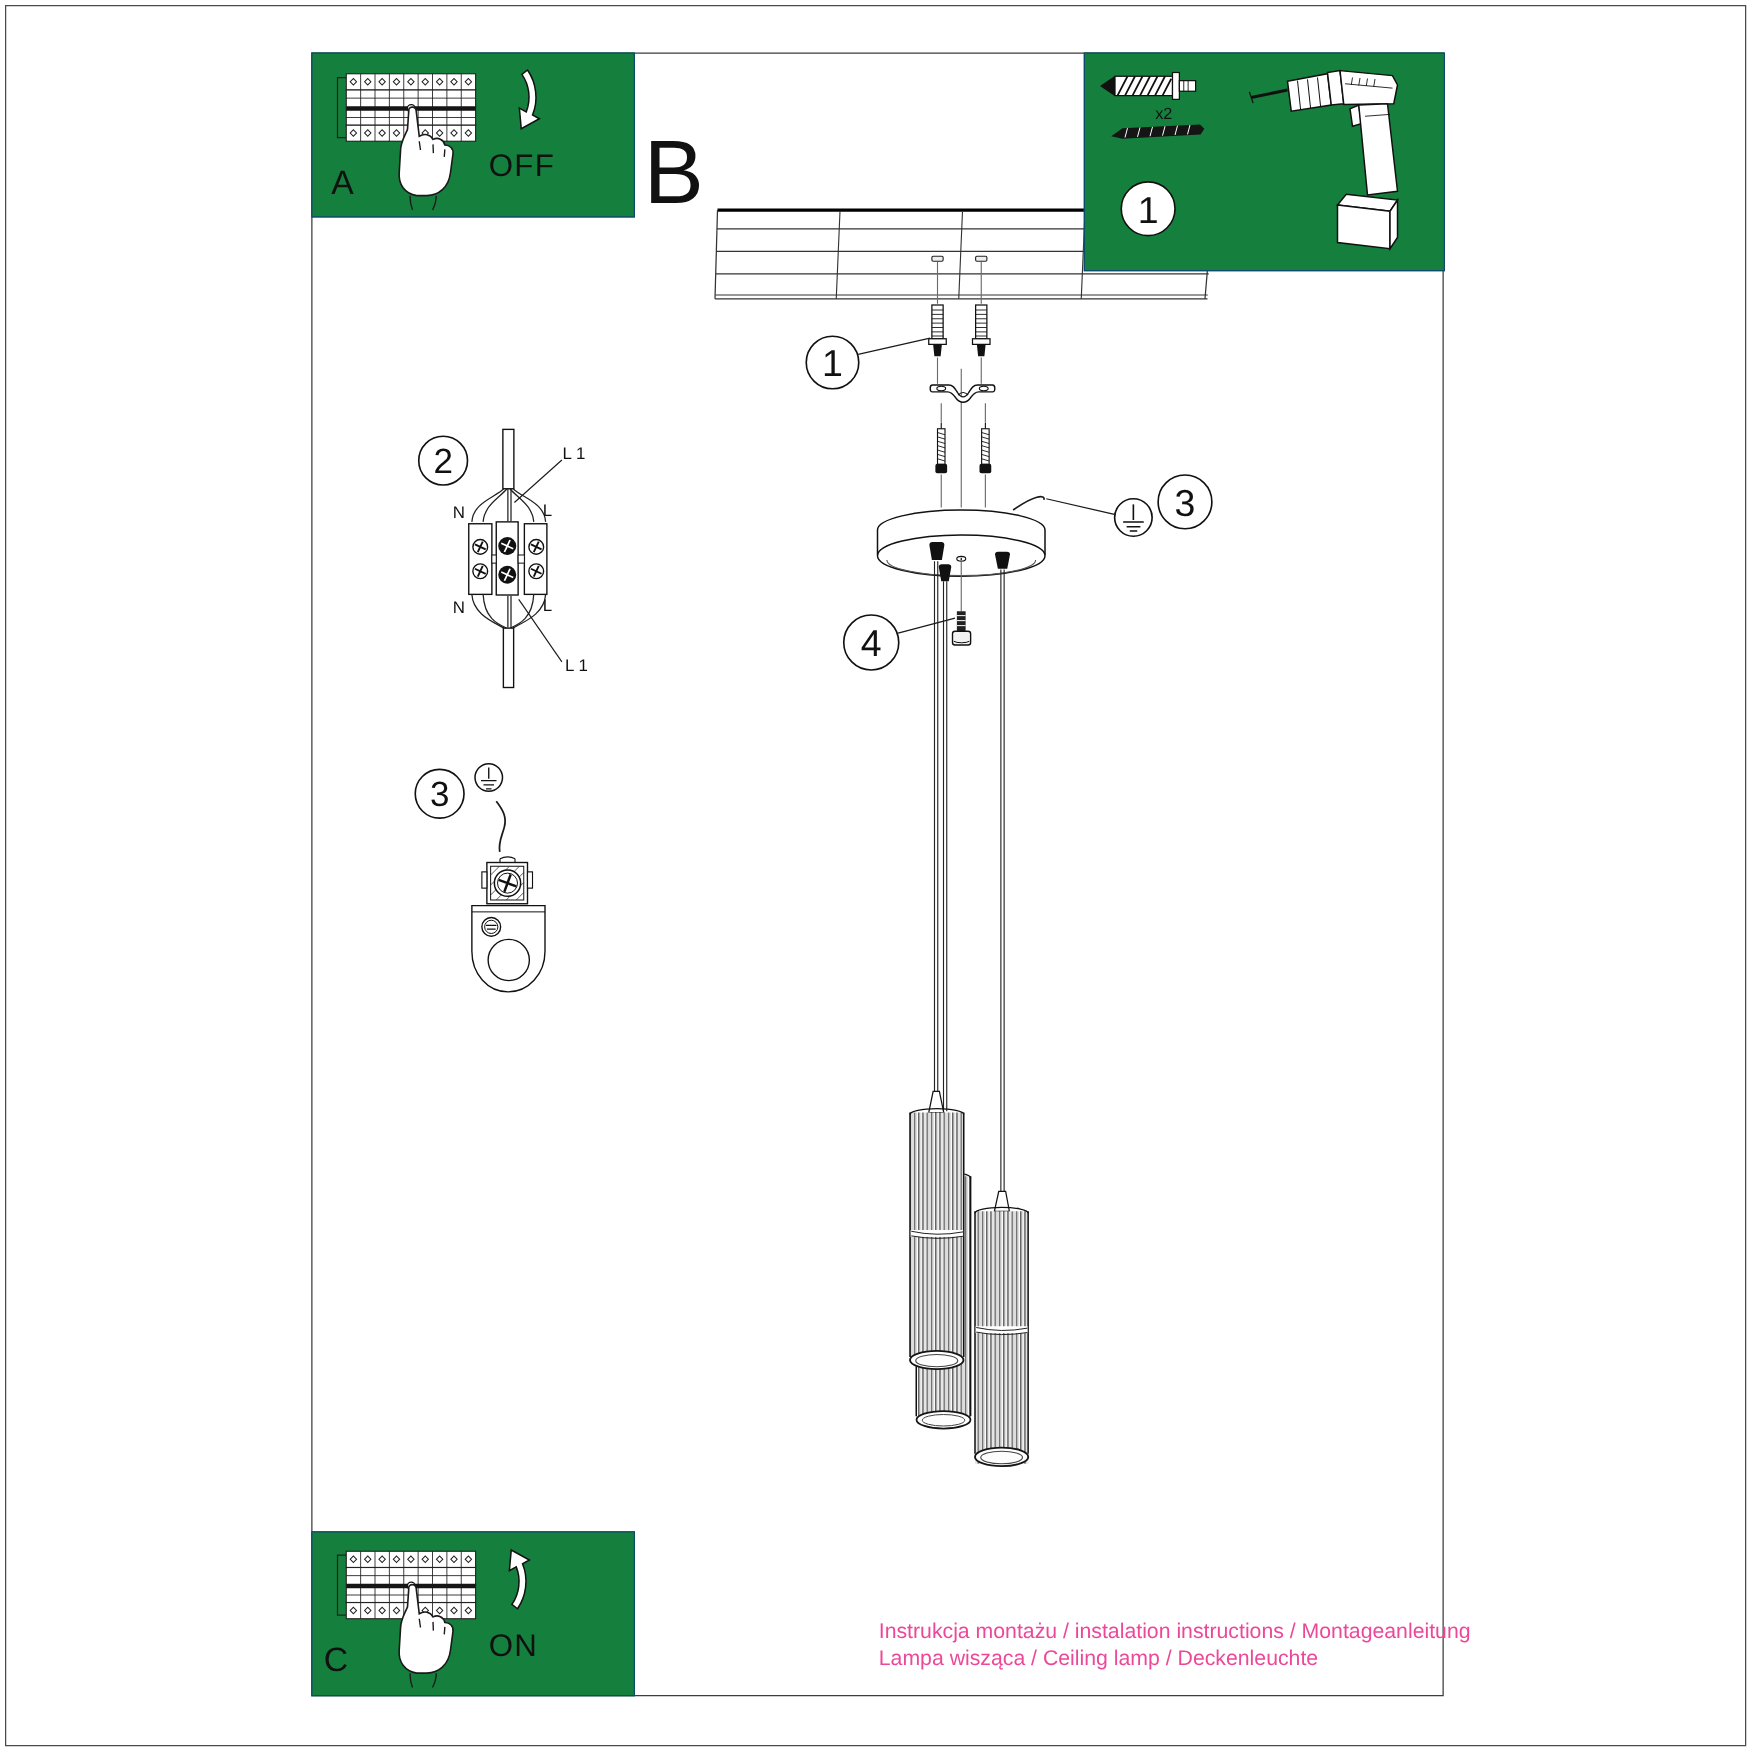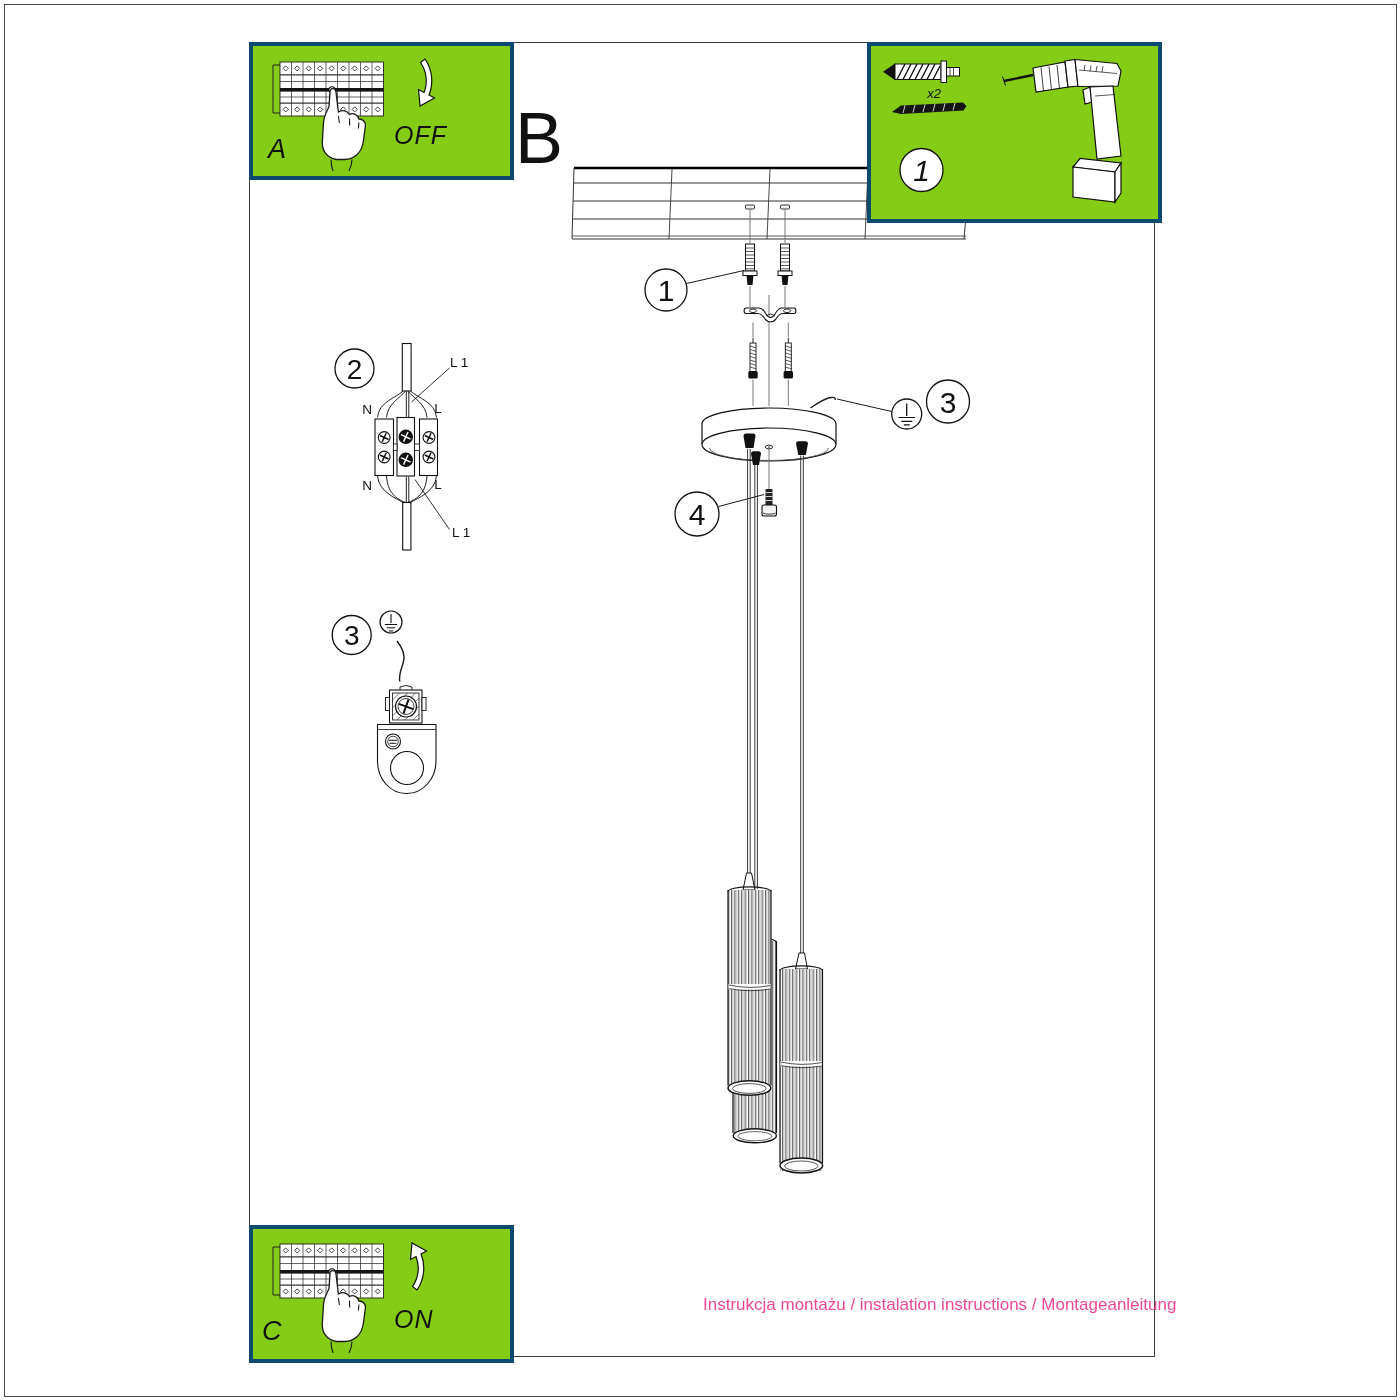--- a/index.html
+++ b/index.html
@@ -1,21 +1,21 @@
 <!DOCTYPE html>
 <html><head>
 <meta charset="utf-8">
 <style>
   html,body{margin:0;padding:0;background:#fff;}
   #page{position:relative;width:1400px;height:1400px;background:#fff;
         font-family:"Liberation Sans","DejaVu Sans",sans-serif;color:#1a1a1a;overflow:hidden;}
   .abs{position:absolute;}
   #outer-border{left:4px;top:4px;width:1391px;height:1391px;border:1px solid #4a4a4a;}
   #main-frame{left:249px;top:42px;width:904px;height:1313px;border:1px solid #3d3d3d;z-index:0;}
-  .panel-box{background:#84cc16;border:4px solid #0c4a6e;z-index:3;font-style:italic;}
+  .panel-box{background:#15803d;border:1px solid #0c4a6e;z-index:3;}
   #box-a{left:249px;top:42px;width:257px;height:130px;}
   #box-c{left:249px;top:1225px;width:257px;height:130px;}
   #box-drill{left:867px;top:42px;width:287px;height:173px;}
   #main-art{left:0;top:0;width:1400px;height:1400px;z-index:1;}
   #letter-b{left:515px;top:102px;font-size:72px;font-weight:500;color:#111;z-index:2;line-height:1;}
   #footer{left:703px;top:1294px;font-size:17px;line-height:22px;color:#ec4899;z-index:2;white-space:nowrap;}
   svg{display:block;}
   svg text{font-family:"Liberation Sans","DejaVu Sans",sans-serif;fill:#111;}
   .callout-num{font-size:30px;}
   .small-lbl{font-size:13.5px;}
@@ -404,15 +404,16 @@
       <use href="#sym-arrow-up" x="144" y="12"></use>
       <text x="9" y="111" style="font-size:27px">C</text>
       <text x="141" y="99" style="font-size:25px;letter-spacing:1px">ON</text>
     </svg>
   </div>
 
   <div id="letter-b" class="abs">B</div>
 
   <div id="footer" class="abs">
     <div>Instrukcja montażu / instalation instructions / Montageanleitung</div>
+    <div>Lampa wisząca / Ceiling lamp / Deckenleuchte</div>
   </div>
 
 </div>
 
 </body></html>

